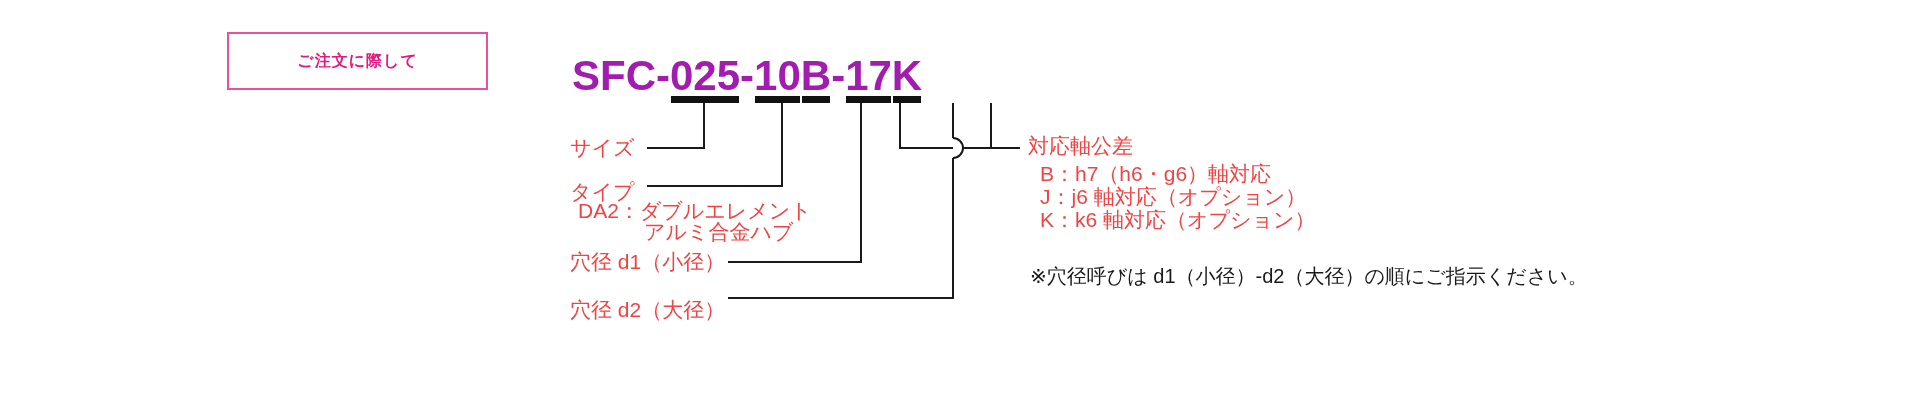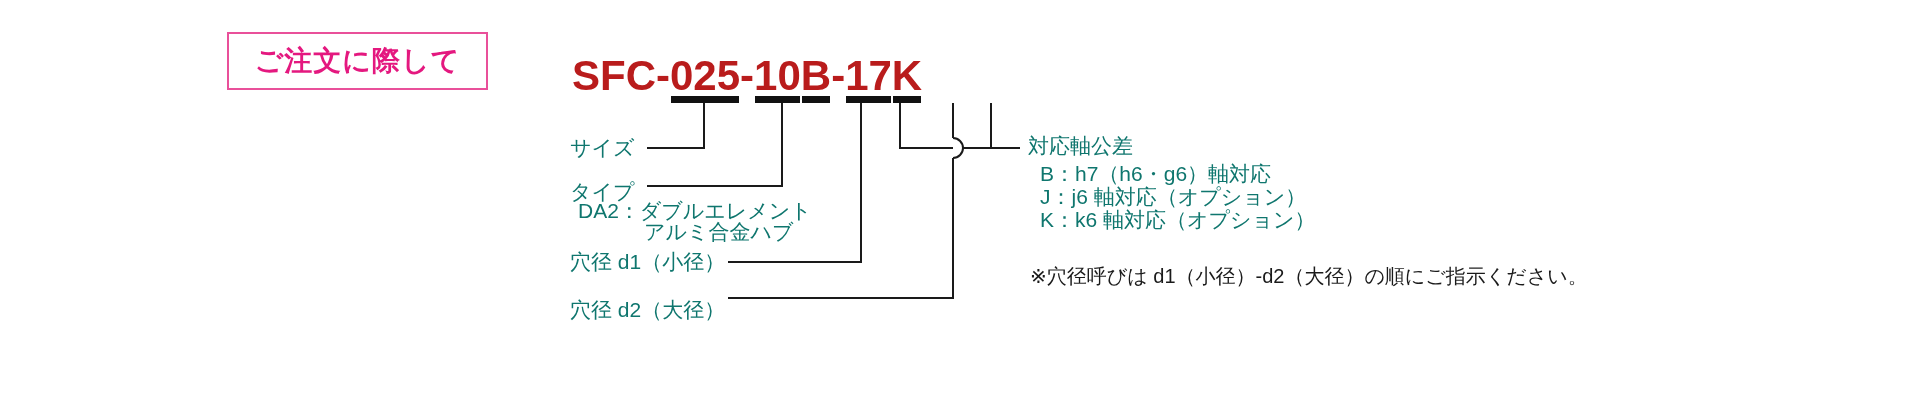--- a/index.html
+++ b/index.html
@@ -8,37 +8,37 @@
     position:relative; width:1920px; height:400px;
     background:#ffffff; overflow:hidden; color:#1a1a1a;
   }
   
   .order-box {
     position:absolute; left:227px; top:32px; width:261px; height:58px;
     border:2px solid #e9509a; background:#ffffff;
     display:flex; align-items:center; justify-content:center;
   }
   .order-box span {
-    color:#e4187f; font-weight:bold; font-size:28px; letter-spacing:1px; white-space:nowrap;
+    color:#e4187f; font-weight:bold; font-size:16px; letter-spacing:1px; white-space:nowrap;
   }
   
   .part-number {
     position:absolute; left:572px; top:55px; display:flex;
-    font-size:42px; font-weight:bold; line-height:1; white-space:pre; color:#b91c1c;
+    font-size:42px; font-weight:bold; line-height:1; white-space:pre; color:#a21caf;
   }
   .pn-seg { position:relative; display:inline-block; }
   .pn-bar {
     position:absolute; top:41px; left:1px; right:1px; height:7px;
     background:#111; display:block;
   }
   
   .leads { position:absolute; left:0; top:0; width:1920px; height:400px; }
   
   .lbl {
-    position:absolute; font-size:21px; line-height:22px; white-space:nowrap; color:#0f766e;
+    position:absolute; font-size:21px; line-height:22px; white-space:nowrap; color:#ef4444;
   }
   .tol-options div { margin-bottom:1px; }
   .notes { position:absolute; left:1030px; top:262px; font-size:20px; line-height:28px; white-space:nowrap; }
 </style>
 </head>
 <body>
 
 <div class="canvas">
 
   <div class="order-box">

